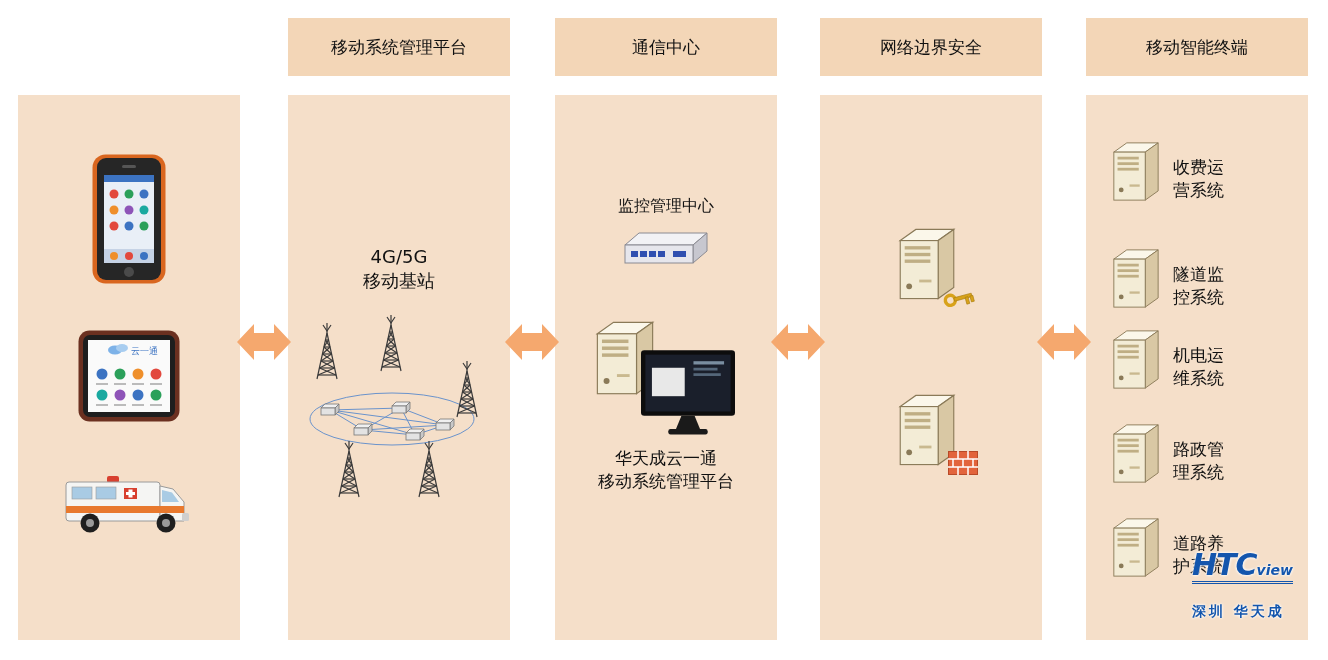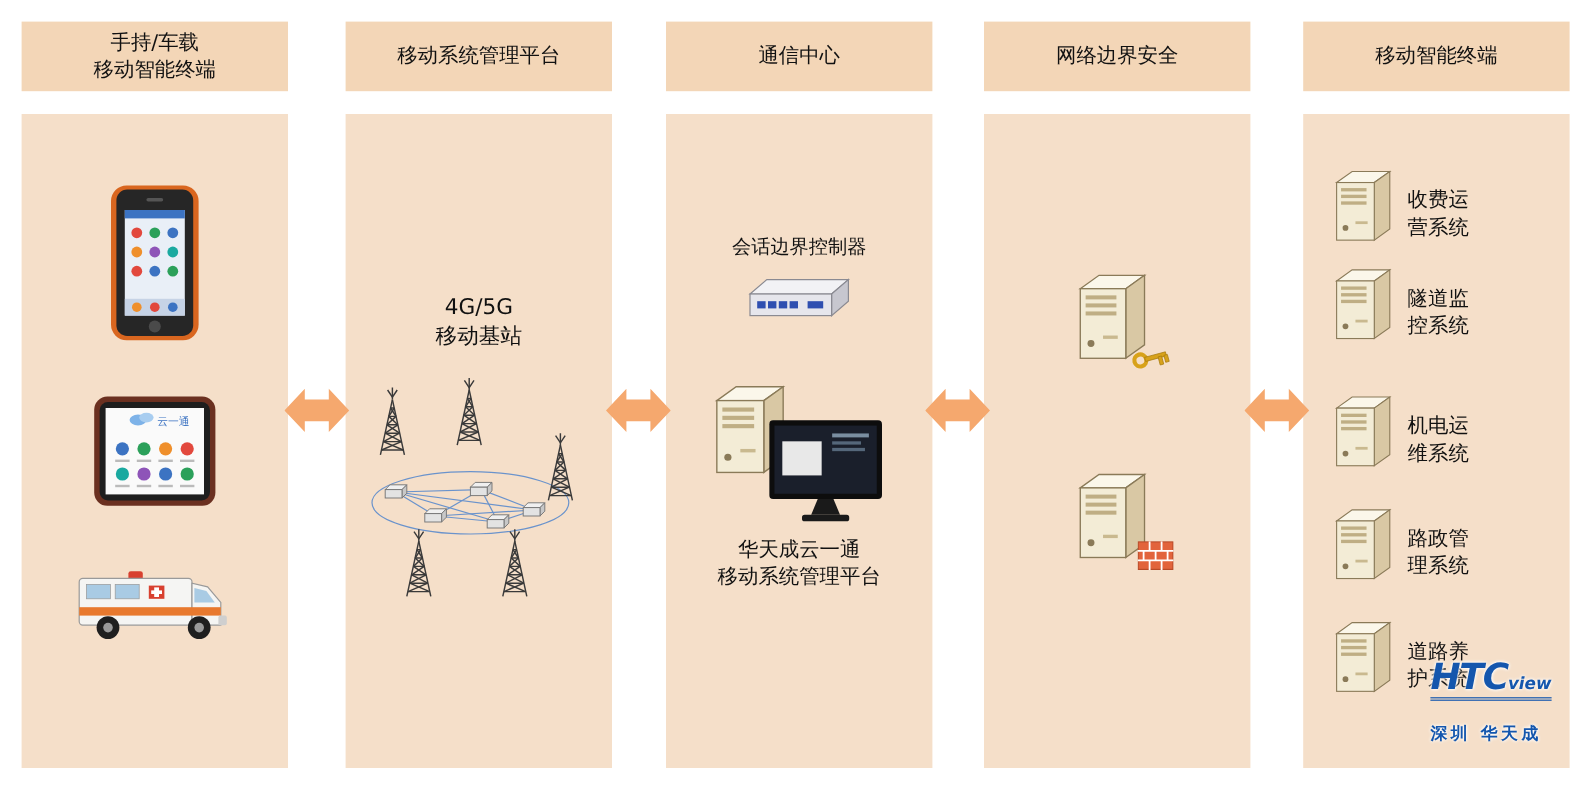--- a/index.html
+++ b/index.html
@@ -74,24 +74,20 @@
     <g id="icon-router">
       <polygon points="2,5 6,1 20,1 16,5" fill="#f0f0f0" stroke="#777" stroke-width="0.8"></polygon>
       <polygon points="16,5 20,1 20,8 16,12" fill="#c8c8c8" stroke="#777" stroke-width="0.8"></polygon>
       <rect x="2" y="5" width="14" height="7" fill="#e3e3e3" stroke="#777" stroke-width="0.8"></rect>
     </g>
   </defs>
 </svg>
 
 <div class="canvas">
 
-  <div class="col-header" style="left:18px">
-      <span class="pre">手持/车载
-移动智能终端</span>
-    </div>
   <div class="col-header" style="left:288px">
       <span class="pre">移动系统管理平台</span>
     </div>
   <div class="col-header" style="left:555px">
       <span class="pre">通信中心</span>
     </div>
   <div class="col-header" style="left:820px">
       <span class="pre">网络边界安全</span>
     </div>
   <div class="col-header" style="left:1086px">
@@ -189,21 +185,21 @@
       <use href="#icon-tower" x="120" y="128"></use>
       <use href="#icon-router" x="25" y="90"></use>
       <use href="#icon-router" x="58" y="110"></use>
       <use href="#icon-router" x="96" y="88"></use>
       <use href="#icon-router" x="140" y="105"></use>
       <use href="#icon-router" x="110" y="115"></use>
     </svg>
   </div>
 
   <div class="col-body" style="left:555px">
-    <div class="caption" style="top:100px; font-size:16px">会话边界控制器</div>
+    <div class="caption" style="top:100px; font-size:16px">监控管理中心</div>
     <svg class="device" style="left:68px; top:132px" width="86" height="42" viewBox="0 0 86 42">
       <polygon points="2,18 16,6 84,6 70,18" fill="#f2f2f5" stroke="#8a8a92" stroke-width="1"></polygon>
       <polygon points="70,18 84,6 84,24 70,36" fill="#c7c7cf" stroke="#8a8a92" stroke-width="1"></polygon>
       <rect x="2" y="18" width="68" height="18" fill="#e6e6ec" stroke="#8a8a92" stroke-width="1"></rect>
       <rect x="8" y="24" width="7" height="6" fill="#2f4fb0"></rect>
       <rect x="17" y="24" width="7" height="6" fill="#2f4fb0"></rect>
       <rect x="26" y="24" width="7" height="6" fill="#2f4fb0"></rect>
       <rect x="35" y="24" width="7" height="6" fill="#2f4fb0"></rect>
       <rect x="50" y="24" width="13" height="6" fill="#2f4fb0"></rect>
     </svg>
@@ -264,21 +260,21 @@
   </div>
 
   <div class="col-body" style="left:1086px">
     <div class="sys-row" style="top:43px">
       <svg width="48" height="61" viewBox="0 0 52 66">
           <use href="#icon-server"></use>
         </svg>
       <div class="sys-label pre">收费运
 营系统</div>
     </div>
-    <div class="sys-row" style="top:125px">
+    <div class="sys-row" style="top:150px">
       <svg width="48" height="61" viewBox="0 0 52 66">
           <use href="#icon-server"></use>
         </svg>
       <div class="sys-label pre">隧道监
 控系统</div>
     </div>
     <div class="sys-row" style="top:231px">
       <svg width="48" height="61" viewBox="0 0 52 66">
           <use href="#icon-server"></use>
         </svg>

